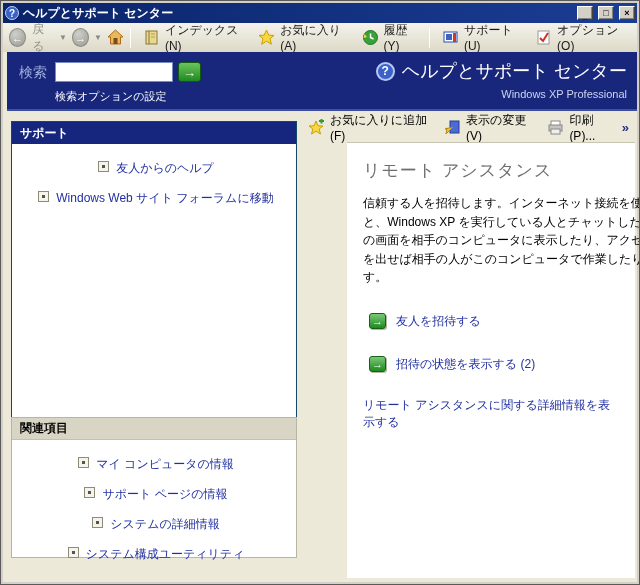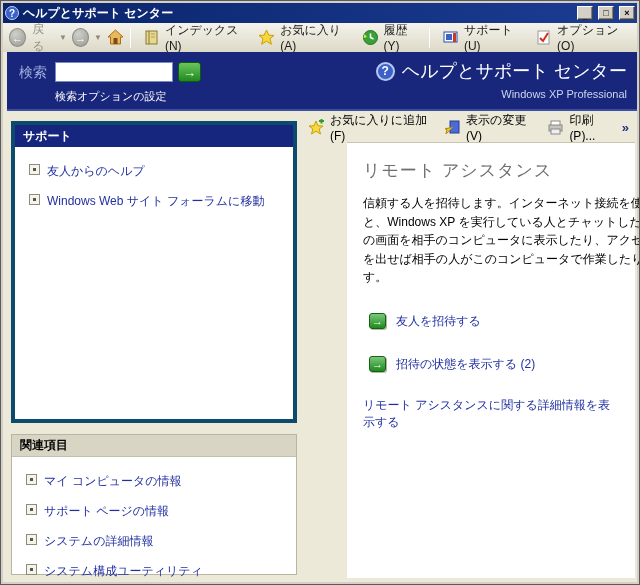--- a/index.html
+++ b/index.html
@@ -54,28 +54,28 @@
     color:#fff; font-size:18px; }
   .brand-badge { width:19px; height:19px; border-radius:50%; background:#3A62C8;
     border:2px solid #B8C8F0; color:#fff; font-size:12px; font-weight:bold;
     display:flex; align-items:center; justify-content:center; }
   .edition { position:absolute; right:10px; top:36px; color:#CCD4EF; font-size:11px; }
 
   
   .main { position:absolute; left:2px; right:2px; top:112px; bottom:2px; background:#ECE9D8; }
 
   .panel { position:absolute; left:8px; width:286px; background:#fff; }
-  .panel.support { top:8px; height:302px; border:4px solid #0c4a6e; }
-  .panel.related { top:321px; height:141px; border:1px solid #B9B5A3; }
+  .panel.support { top:8px; height:302px; border:1px solid #0c4a6e; }
+  .panel.related { top:304px; height:141px; border:1px solid #B9B5A3; }
   .panel-header { height:22px; display:flex; align-items:center; padding:0 8px;
     font-size:12px; font-weight:bold; }
   .panel.support .panel-header { background:#16267E; color:#fff; }
   .panel.related .panel-header { background:#D9D5C5; color:#000; border-bottom:1px solid #C4C0AE; }
   .panel-body { padding:16px 10px 0 14px; }
-  .plink { display:flex; align-items:flex-start; gap:7px; margin-bottom:13px; cursor:pointer; }
+  .plink { display:flex; align-items:flex-start; gap:7px; margin-bottom:13px; cursor:pointer;justify-content:center; }
   .bullet { width:11px; height:11px; background:#F4F3EC; border:1px solid #8F8B79;
     display:flex; align-items:center; justify-content:center; flex:0 0 auto; margin-top:1px; }
   .bullet i { width:3px; height:3px; background:#57544A; display:block; }
   .plink span.txt { color:#2130A0; font-size:12px; text-decoration:none; }
 
   
   .rpane { position:absolute; left:296px; right:0; top:0; bottom:0; }
   .rtoolbar { height:29px; display:flex; align-items:center; gap:4px; padding:0 4px;
     font-size:12px; color:#000; }
   .rtb-item { display:flex; align-items:center; gap:5px; padding:16px 5px; }

